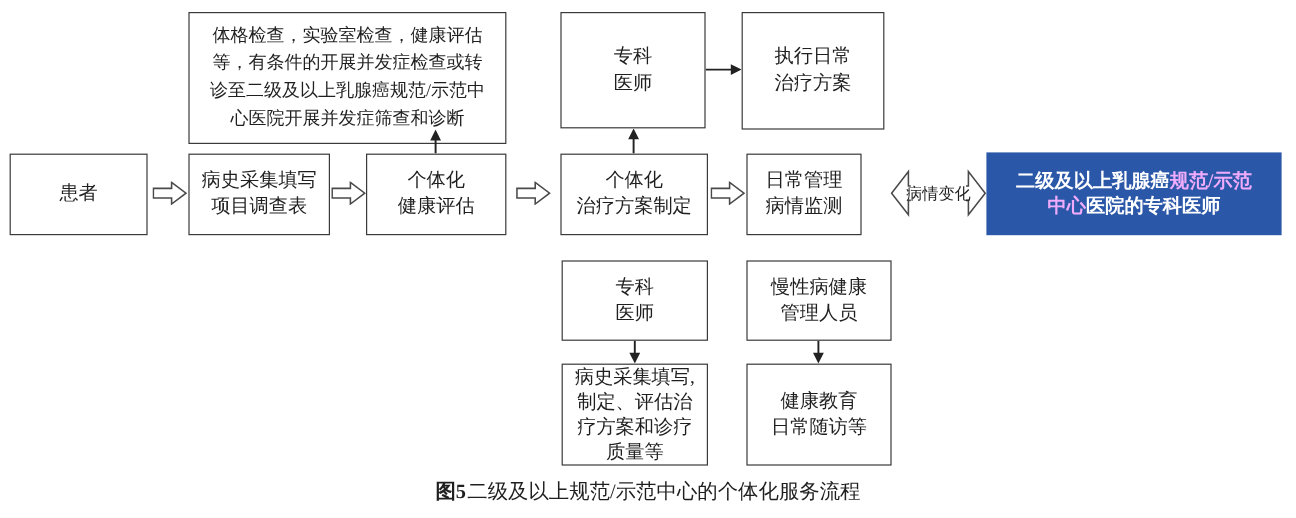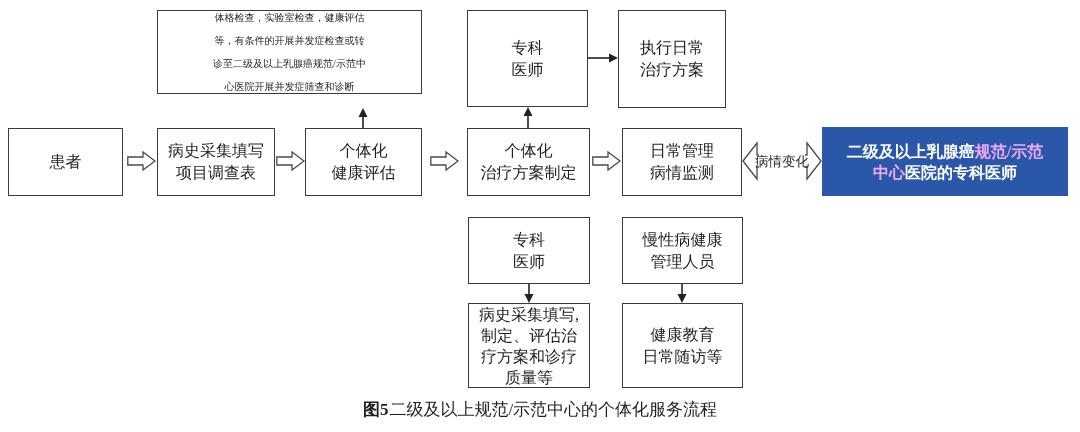--- a/index.html
+++ b/index.html
@@ -47,43 +47,43 @@
     font-size:17px;
   }
   .caption .cap-label{font-weight:bold;margin-right:1px;}
   svg{display:block;}
 </style>
 </head>
 <body>
 
 <div id="stage">
 
-  <div class="box" style="left:157px;top:10px;width:265px;height:84px;font-size:10px;line-height:23px;">体格检查，实验室检查，健康评估
+  <div class="box" style="left:157px;top:10px;width:265px;height:110px;font-size:15px;line-height:23px;">体格检查，实验室检查，健康评估
 等，有条件的开展并发症检查或转
 诊至二级及以上乳腺癌规范/示范中
 心医院开展并发症筛查和诊断</div>
 
   <div class="box" style="left:467px;top:10px;width:121px;height:97px;">专科
 医师</div>
 
-  <div class="box" style="left:618px;top:10px;width:108px;height:98px;text-align:right;">执行日常
+  <div class="box" style="left:618px;top:10px;width:119px;height:98px;text-align:right;">执行日常
 治疗方案</div>
 
   <div class="box" style="left:8px;top:128px;width:115px;height:68px;">患者</div>
 
   <div class="box" style="left:157px;top:128px;width:118px;height:68px;">病史采集填写
 项目调查表</div>
 
   <div class="box" style="left:305px;top:128px;width:117px;height:68px;">个体化
 健康评估</div>
 
   <div class="box" style="left:467px;top:128px;width:123px;height:68px;">个体化
 治疗方案制定</div>
 
-  <div class="box" style="left:622px;top:128px;width:120px;height:68px;">日常管理
+  <div class="box" style="left:622px;top:128px;width:96px;height:68px;">日常管理
 病情监测</div>
 
   <div class="blue-box" style="left:822px;top:127px;width:246px;height:69px;">
     <div>
       <span>二级及以上乳腺癌</span><span class="accent">规范/示范</span><br>
       <span class="accent">中心</span><span>医院的专科医师</span>
     </div>
   </div>
 
   <div class="box" style="left:468px;top:217px;width:122px;height:67px;">专科

